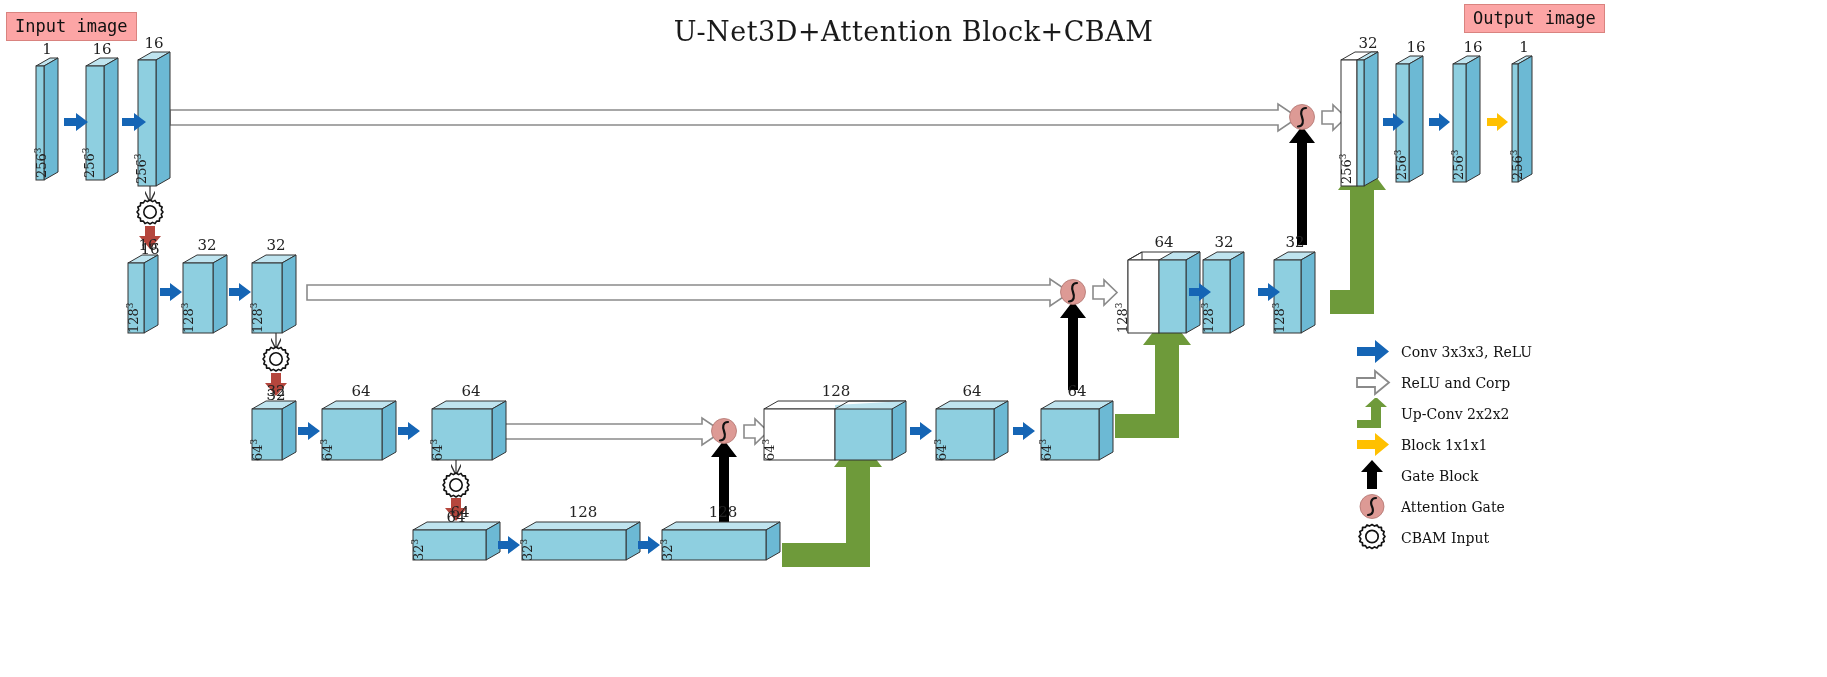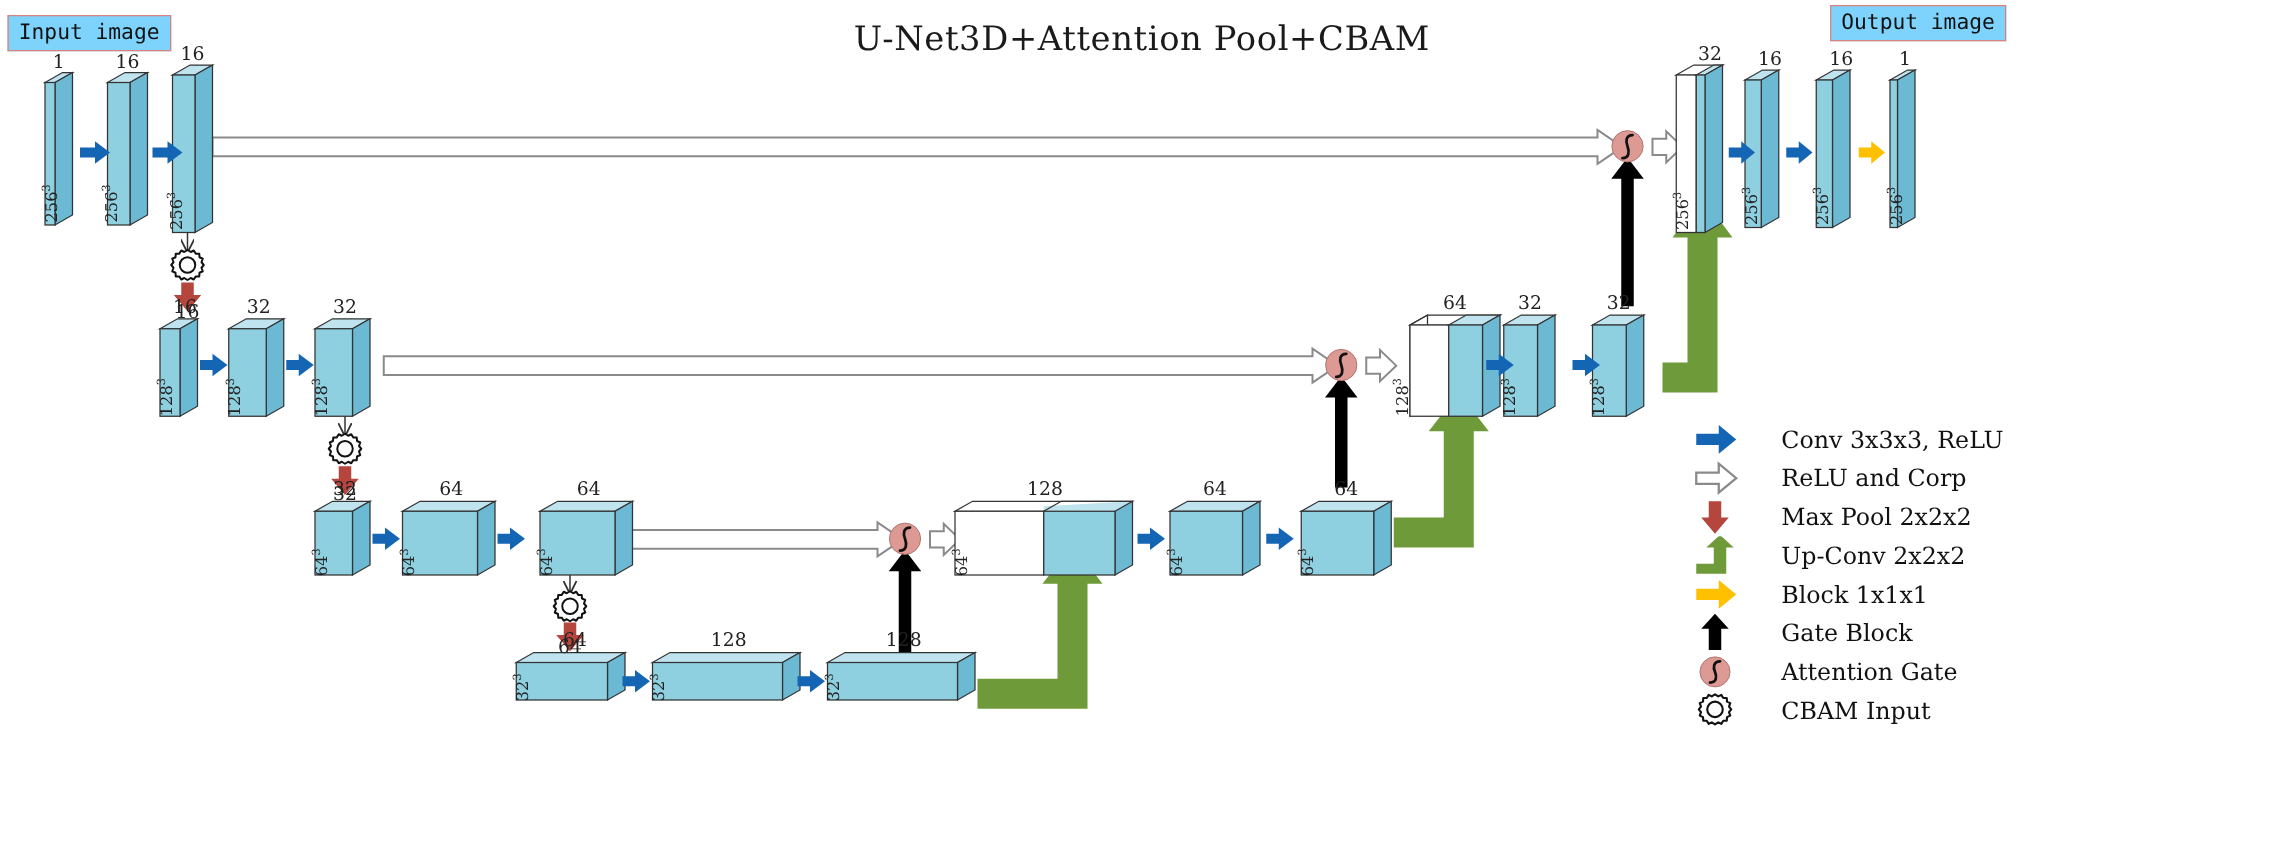--- a/index.html
+++ b/index.html
@@ -10,36 +10,36 @@
   .boxlabel{position:absolute;font-size:15px;color:#222;white-space:nowrap;
             font-family:"DejaVu Serif","Liberation Serif",serif;}
   .topnum{transform:translateX(-50%);}
   .dimlabel{position:absolute;font-size:13px;color:#222;white-space:nowrap;
             transform-origin:0 0;transform:rotate(-90deg);
             font-family:"DejaVu Serif","Liberation Serif",serif;}
   .dimlabel sup{font-size:9px;}
   #title{position:absolute;left:0;top:16px;width:1827px;text-align:center;
          font-size:27px;letter-spacing:.5px;
          font-family:"DejaVu Serif","Liberation Serif",serif;}
-  .tagbox{position:absolute;border:1.4px solid #d9837f;background:#7dd3fc;
+  .tagbox{position:absolute;border:1.4px solid #d9837f;background:#fca5a5;
           padding:3px 8px 4px 8px;font-size:17px;color:#111;
           font-family:"DejaVu Sans Mono","Liberation Mono",monospace;}
   #legend{position:absolute;left:1355px;top:336px;}
   .legrow{display:flex;align-items:center;height:31px;}
   .legicon{width:46px;height:31px;position:relative;flex:0 0 46px;}
-  .legtext{font-size:19px;color:#111;white-space:nowrap;
-           font-family:"DejaVu Serif","Liberation Serif",serif;margin-left:24px;}
+  .legtext{font-size:14px;color:#111;white-space:nowrap;
+           font-family:"DejaVu Serif","Liberation Serif",serif;}
   .legicon svg{position:absolute;left:0;top:0;}
 </style>
 </head>
 <body>
 
 <div id="canvas">
 
-  <div id="title">U-Net3D+Attention Pool+CBAM</div>
+  <div id="title">U-Net3D+Attention Block+CBAM</div>
 
   <div class="tagbox" style="left:6px;top:12px;">Input image</div>
   <div class="tagbox" style="left:1464px;top:4px;">Output image</div>
 
   <svg id="diagram" viewBox="0 0 1827 677">
     <defs>
       <marker id="thinArrow" markerWidth="9" markerHeight="9" refX="8" refY="4.5" orient="auto">
         <path d="M0,0 L9,4.5 L0,9" fill="none" stroke="#333" stroke-width="1.2"></path>
       </marker>
     </defs>
@@ -403,28 +403,20 @@
 
     <div class="legrow">
       <span class="legicon">
         <svg width="46" height="31" viewBox="0 0 46 31">
           <path d="M2,11 L20,11 L20,4 L34,15.5 L20,27 L20,20 L2,20 Z" fill="#fff" stroke="#8a8a8a" stroke-width="1.8"></path>
         </svg>
       </span>
       <span class="legtext">ReLU and Corp</span>
     </div>
 
-    <div class="legrow">
-      <span class="legicon">
-        <svg width="46" height="31" viewBox="0 0 46 31">
-          <path d="M12,3 L22,3 L22,16 L28,16 L17,29 L6,16 L12,16 Z" fill="#b5463d"></path>
-        </svg>
-      </span>
-      <span class="legtext">Max Pool 2x2x2</span>
-    </div>
 
     <div class="legrow">
       <span class="legicon">
         <svg width="46" height="31" viewBox="0 0 46 31">
           <path d="M2,22 L16,22 L16,9 L10,9 L21,-1 L32,9 L26,9 L26,30 L2,30 Z" fill="#6e9a3a"></path>
         </svg>
       </span>
       <span class="legtext">Up-Conv 2x2x2</span>
     </div>
 

